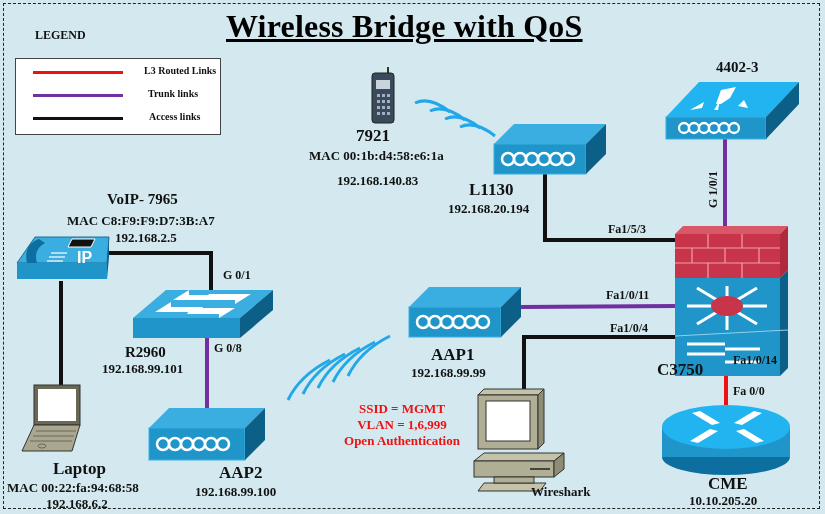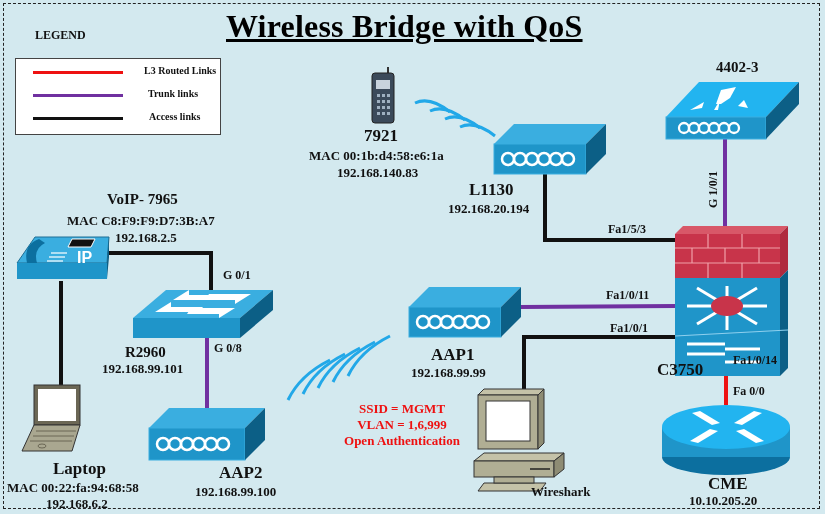--- a/index.html
+++ b/index.html
@@ -254,23 +254,23 @@
     <div class="leg-row" style="top:29px;">
       <div class="leg-line" style="background:#7030a0;"></div>
       <span class="leg-text" style="left:132px;">Trunk links</span>
     </div>
     <div class="leg-row" style="top:52px;">
       <div class="leg-line" style="background:#111;"></div>
       <span class="leg-text" style="left:133px;">Access links</span>
     </div>
   </div>
 
-  <div class="lbl t17" style="left:364px; top:126px;">7921</div>
+  <div class="lbl t17" style="left:356px; top:126px;">7921</div>
   <div class="lbl t13" style="left:309px; top:148px;">MAC 00:1b:d4:58:e6:1a</div>
-  <div class="lbl t13" style="left:337px; top:165px;">192.168.140.83</div>
+  <div class="lbl t13" style="left:337px; top:173px;">192.168.140.83</div>
 
   <div class="lbl t17" style="left:469px; top:180px;">L1130</div>
   <div class="lbl t13" style="left:448px; top:201px;">192.168.20.194</div>
 
   <div class="lbl t15" style="left:716px; top:59px;">4402-3</div>
 
   <div class="lbl t15" style="left:107px; top:191px;">VoIP- 7965</div>
   <div class="lbl t13" style="left:67px; top:213px;">MAC C8:F9:F9:D7:3B:A7</div>
   <div class="lbl t13" style="left:115px; top:230px;">192.168.2.5</div>
 
@@ -290,21 +290,21 @@
   <div class="lbl t13" style="left:490px; top:484px;margin-left:41px;">Wireshark</div>
 
   <div class="lbl t17" style="left:657px; top:360px;">C3750</div>
 
   <div class="lbl t17" style="left:708px; top:474px;">CME</div>
   <div class="lbl t13" style="left:689px; top:493px;">10.10.205.20</div>
 
   <div class="port" style="left:608px; top:222px;">Fa1/5/3</div>
   <div class="port vert" style="left:706px; top:208px;">G 1/0/1</div>
   <div class="port" style="left:606px; top:288px;">Fa1/0/11</div>
-  <div class="port" style="left:610px; top:321px;">Fa1/0/1</div>
+  <div class="port" style="left:610px; top:321px;">Fa1/0/4</div>
   <div class="port" style="left:733px; top:353px;">Fa1/0/14</div>
   <div class="port" style="left:733px; top:384px;">Fa 0/0</div>
   <div class="port" style="left:223px; top:268px;">G 0/1</div>
   <div class="port" style="left:214px; top:341px;">G 0/8</div>
 
   <div class="lbl t13 red" style="left:342px; top:401px; width:120px;">SSID = MGMT</div>
   <div class="lbl t13 red" style="left:342px; top:417px; width:120px;">VLAN = 1,6,999</div>
   <div class="lbl t13 red" style="left:327px; top:433px; width:150px;">Open Authentication</div>
 </div>
 

